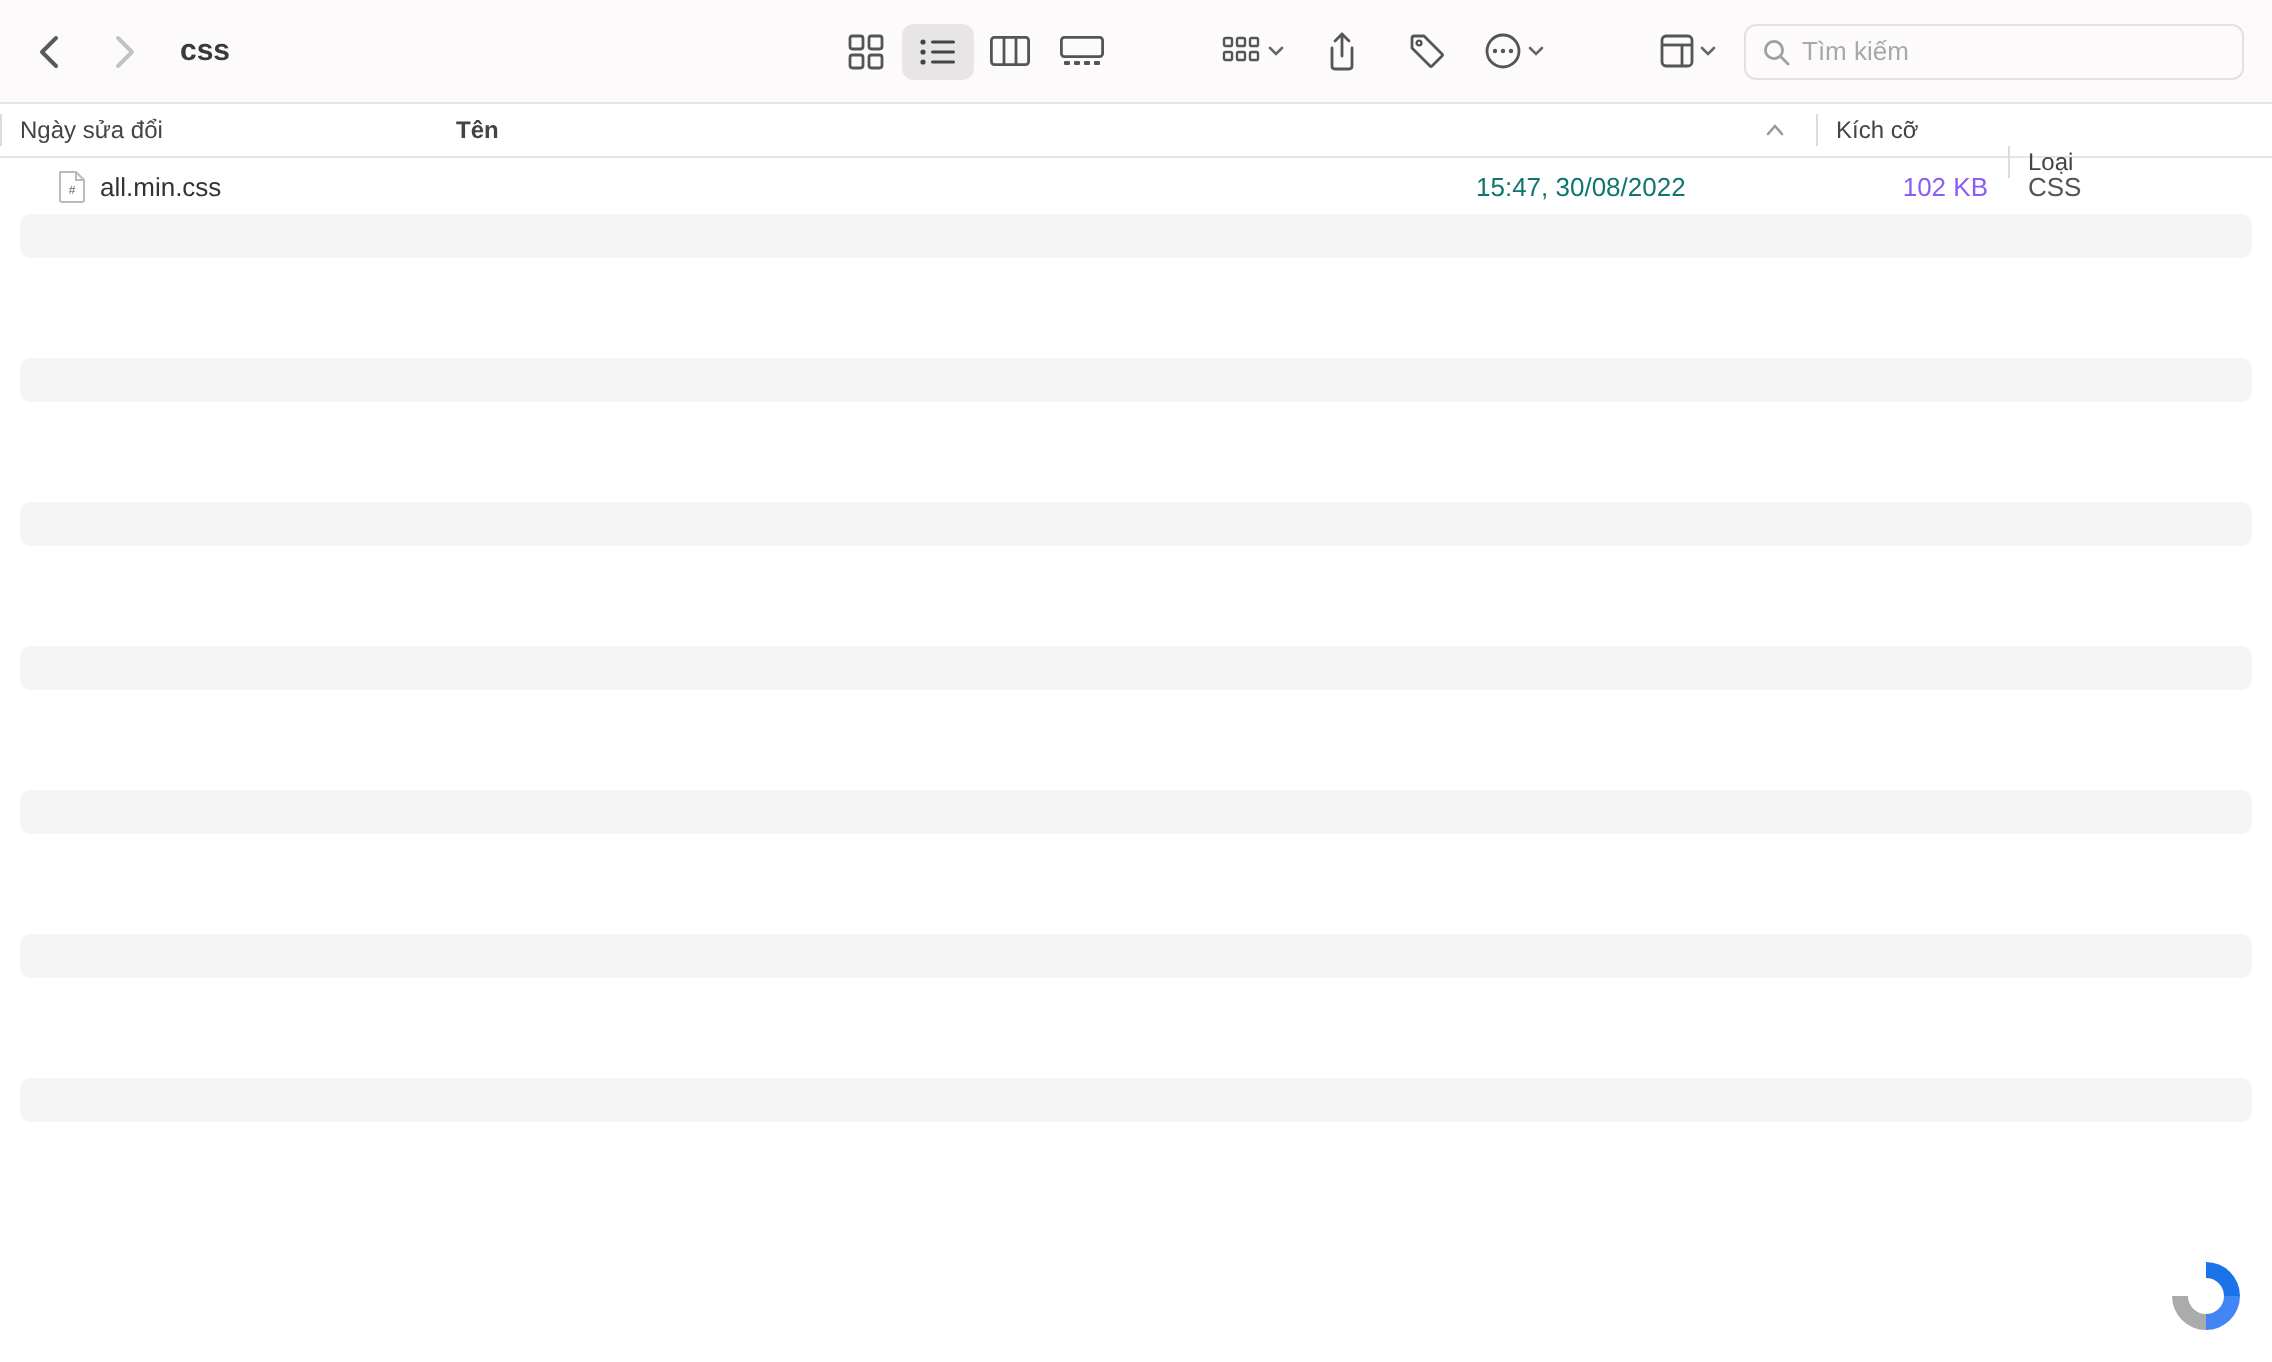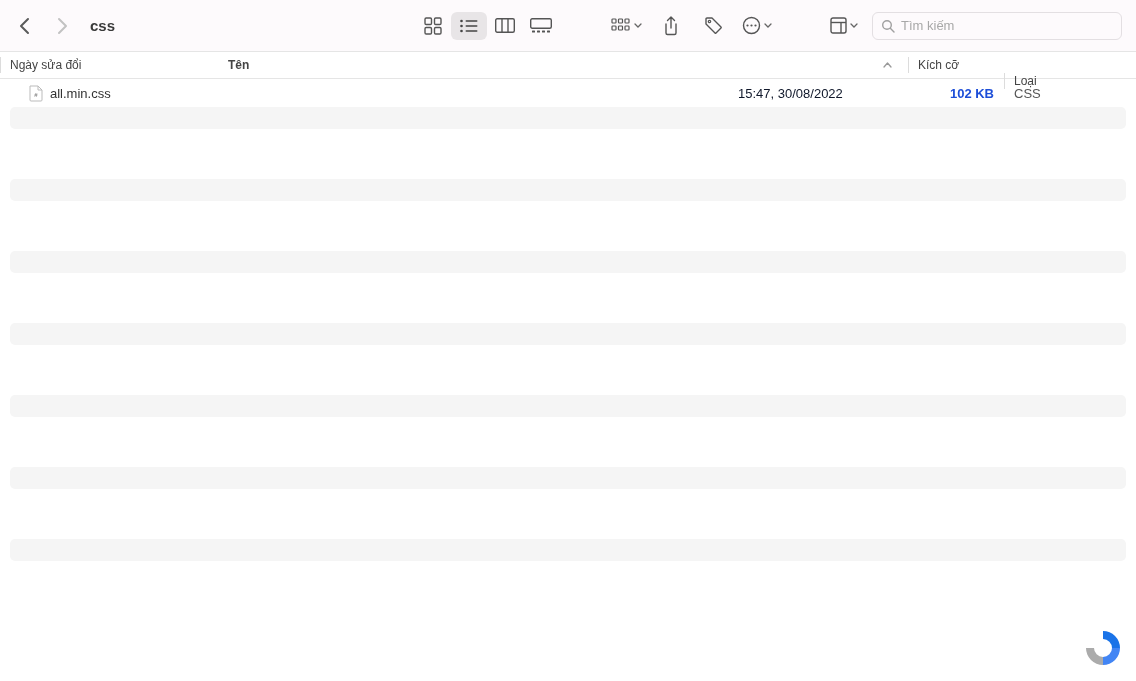--- a/index.html
+++ b/index.html
@@ -210,27 +210,26 @@
       display: flex;
       align-items: center;
     }
     .file-cell.name {
       flex: 0 0 728px;
       padding-left: 28px;
       gap: 6px;
     }
     .file-cell.modified {
       flex: 0 0 180px;
-      color: #0f172a;
+      color: #0f766e;
     }
     .file-cell.size {
       flex: 0 0 96px;
       justify-content: flex-end;
-      color: #1d4ed8;
-      font-weight: bold;
+      color: #8b5cf6;
     }
     .file-cell.kind {
       flex: 1;
       color: #555;
     }
     .file-icon {
       width: 16px;
       height: 18px;
       display: flex;
       align-items: center;

